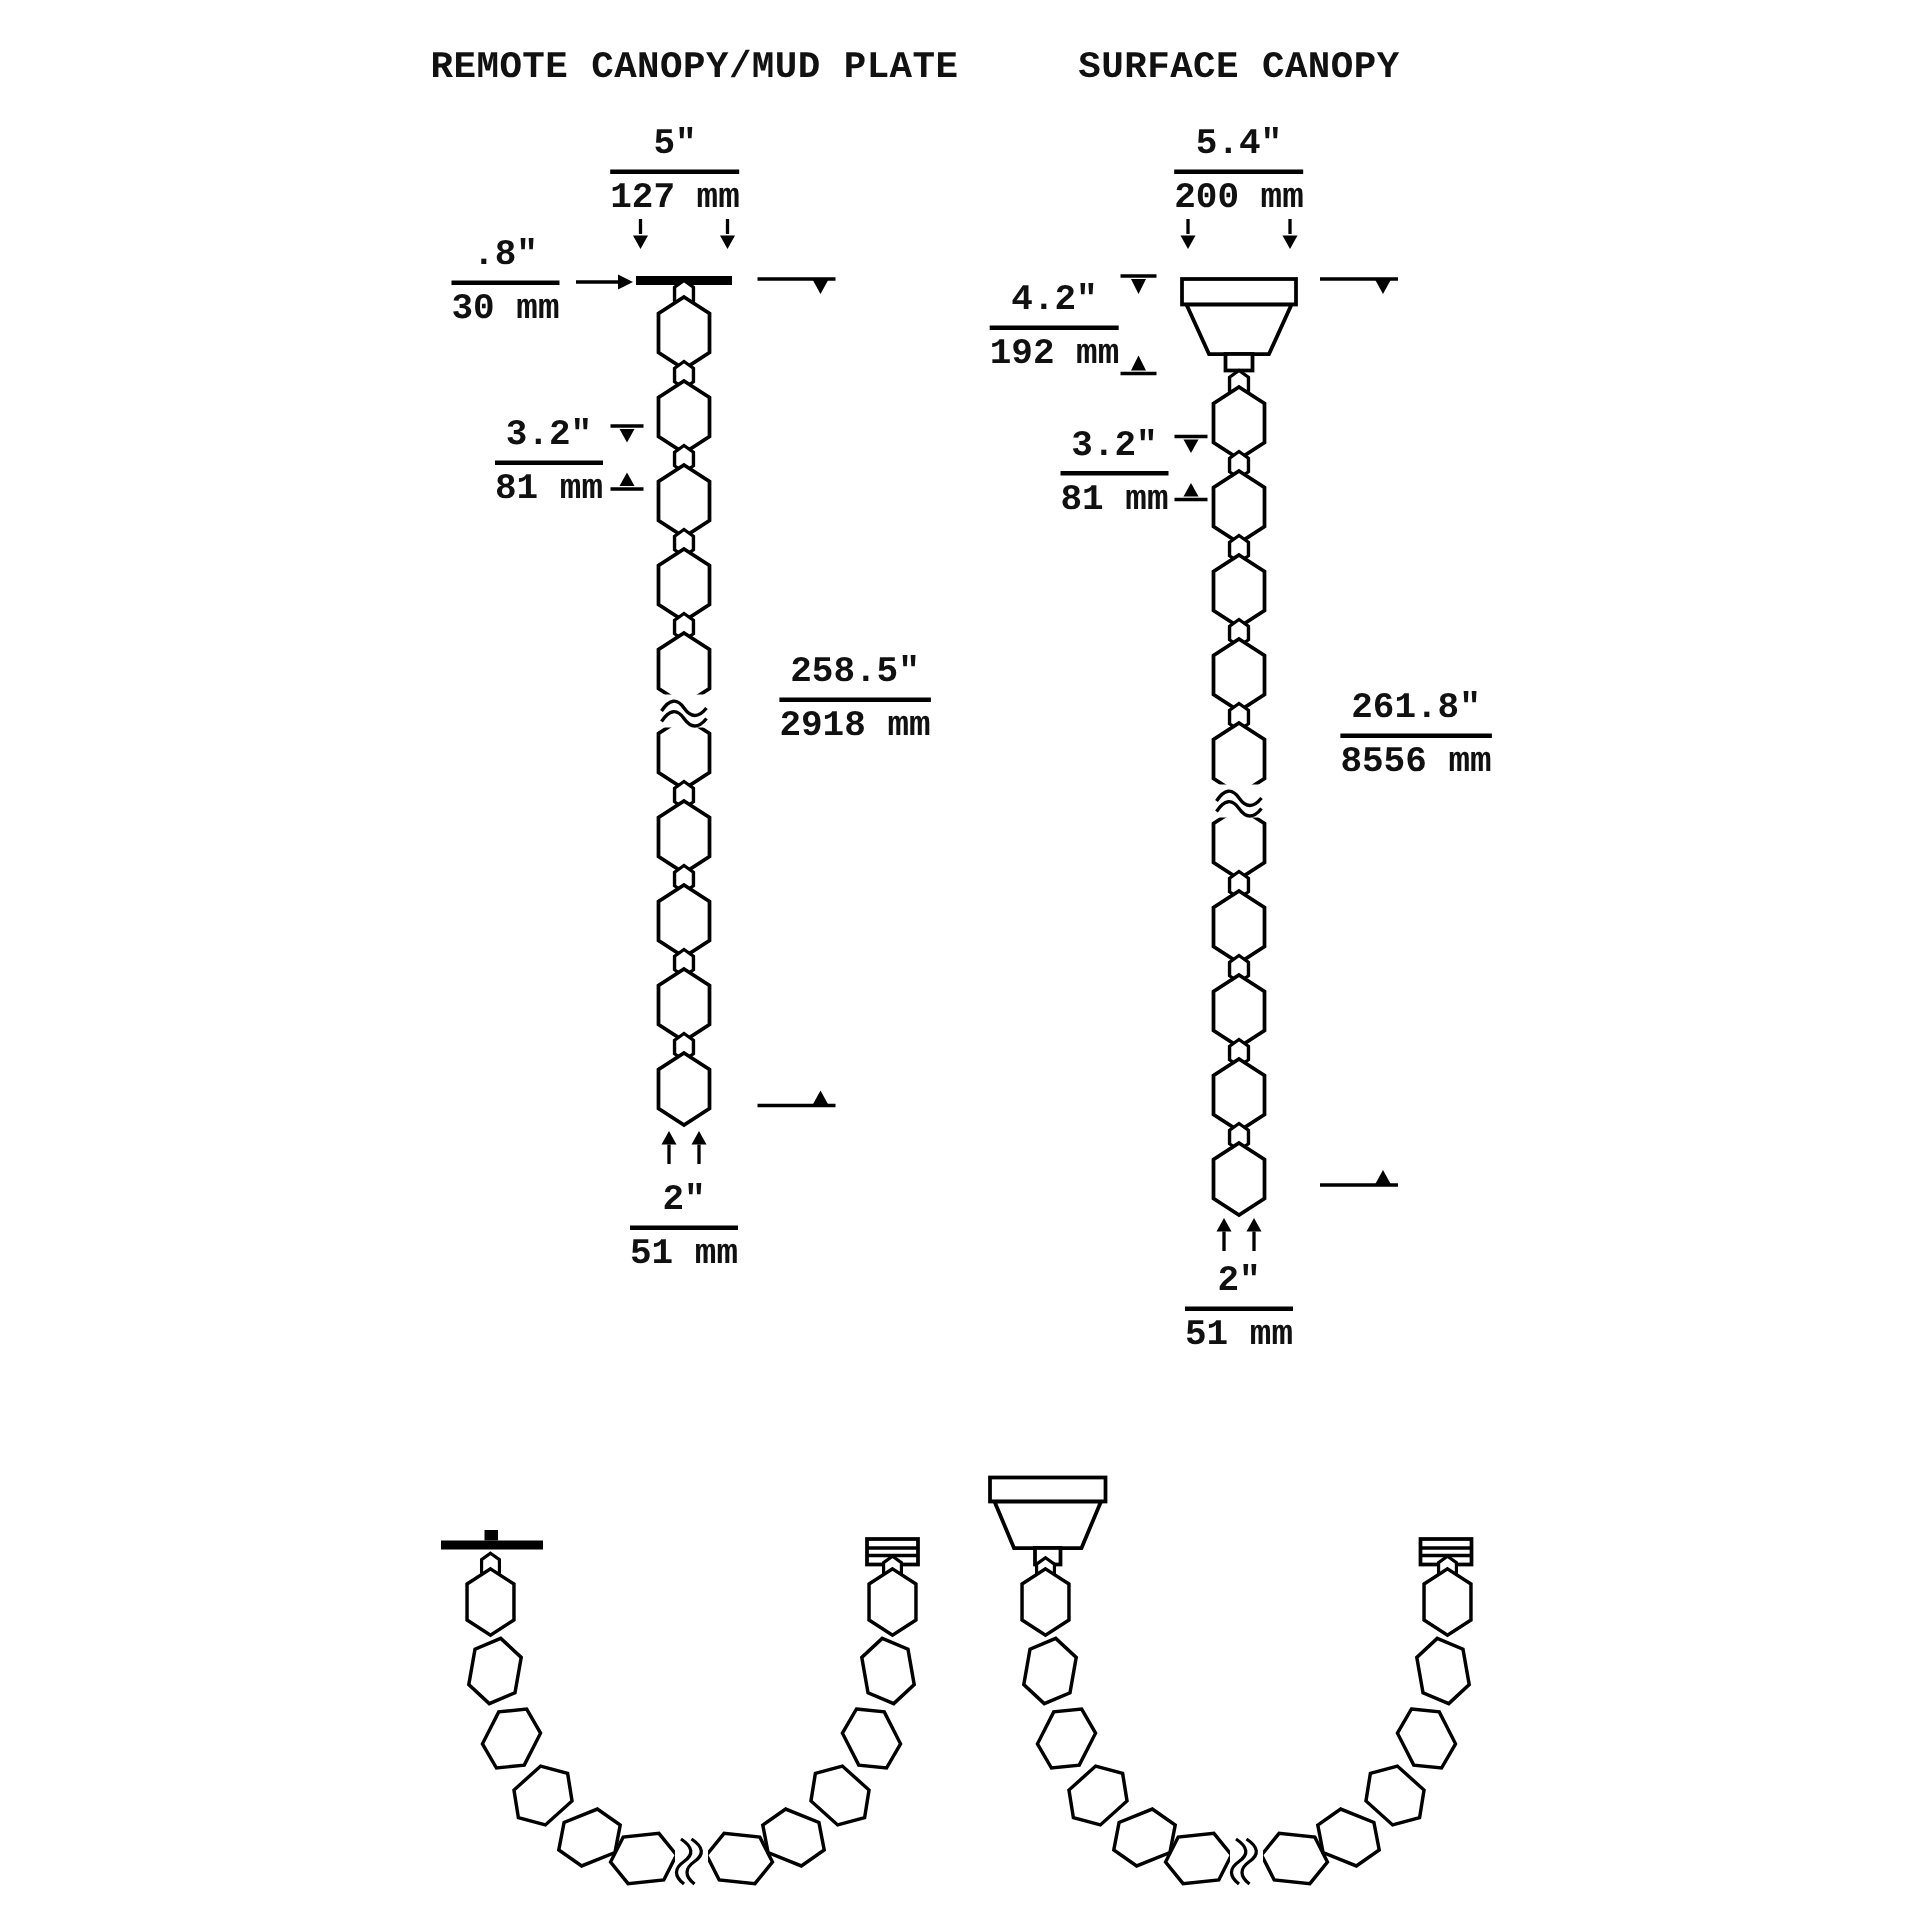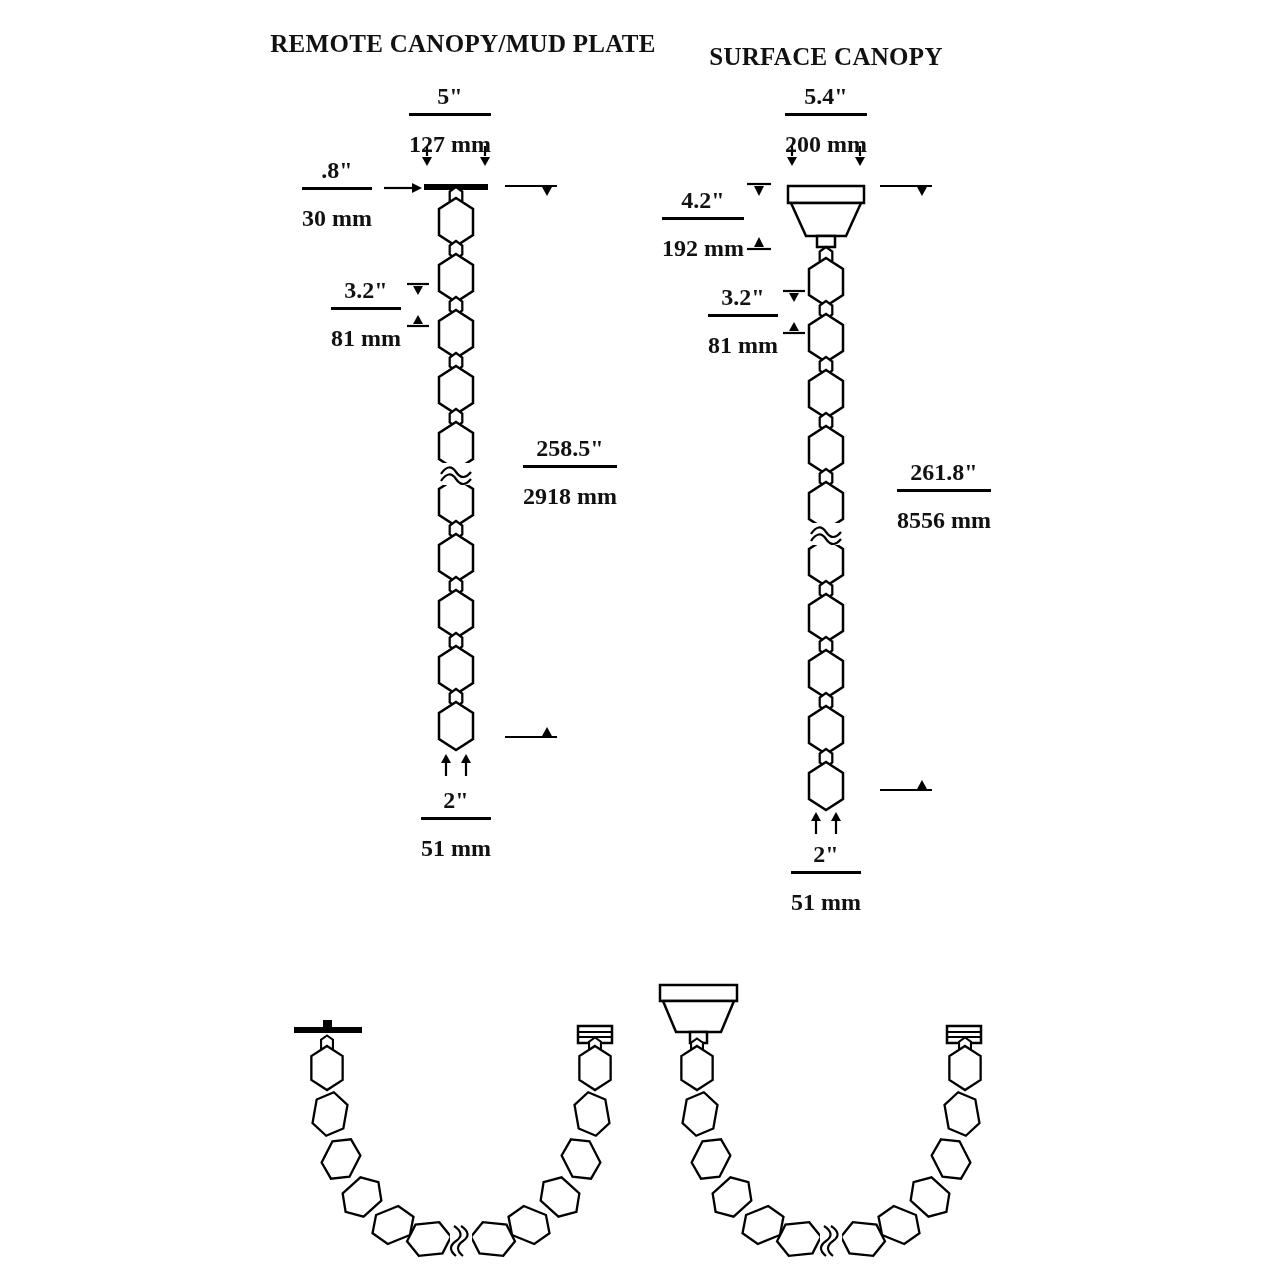--- a/index.html
+++ b/index.html
@@ -1,24 +1,24 @@
 <!DOCTYPE html>
 <html><head>
 <meta charset="utf-8">
 <style>
   html,body{margin:0;padding:0;background:#fff;}
   .stage{position:relative;width:1280px;height:1280px;background:#fff;overflow:hidden;
-         font-family:Liberation Serif, serif;color:#111;}
+         font-family:Liberation Mono, monospace;color:#111;}
   svg.canvas{position:absolute;left:0;top:0;}
   .title{position:absolute;transform:translateX(-50%);font-weight:700;font-size:25px;
          letter-spacing:.3px;white-space:nowrap;}
   .dim{position:absolute;transform:translateX(-50%);text-align:center;font-weight:700;
        font-size:24px;line-height:1.05;white-space:nowrap;}
   .dim .a{display:block;border-bottom:3px solid #000;padding:0 7px 4px;}
-  .dim .b{display:block;padding-top:16px;}
+  .dim .b{display:block;padding-top:4px;}
   .ln{fill:#fff;stroke:#000;stroke-width:2.5;stroke-linejoin:miter;}
   .fl{fill:#000;stroke:none;}
   .dl{stroke:#000;stroke-width:2.2;fill:none;}
   .sq{stroke:#000;stroke-width:2.2;fill:none;}
 </style>
 </head>
 <body>
 
 <div class="stage">
 
@@ -200,21 +200,21 @@
           <g transform="translate(831,1241) rotate(90)">
             <rect x="-16" y="-11" width="32" height="22" fill="#fff"></rect>
             <path d="M-15,0 Q-7,-12 0,-2 Q7,8 15,-2" class="sq"></path>
             <path d="M-15,7 Q-7,-5 0,5 Q7,15 15,5" class="sq"></path>
           </g>
         </g>
     </g>
   </svg>
 
   <div class="title" style="left:463px;top:30px">REMOTE CANOPY/MUD PLATE</div>
-  <div class="title" style="left:826px;top:43px">SURFACE CANOPY</div>
+  <div class="title" style="left:826px;top:30px">SURFACE CANOPY</div>
 
   <div class="dim" style="left:450px;top:84px">
     <span class="a">5"</span>
     <span class="b">127 mm</span>
   </div>
   <div class="dim" style="left:337px;top:158px">
     <span class="a">.8"</span>
     <span class="b">30 mm</span>
   </div>
   <div class="dim" style="left:366px;top:278px">

